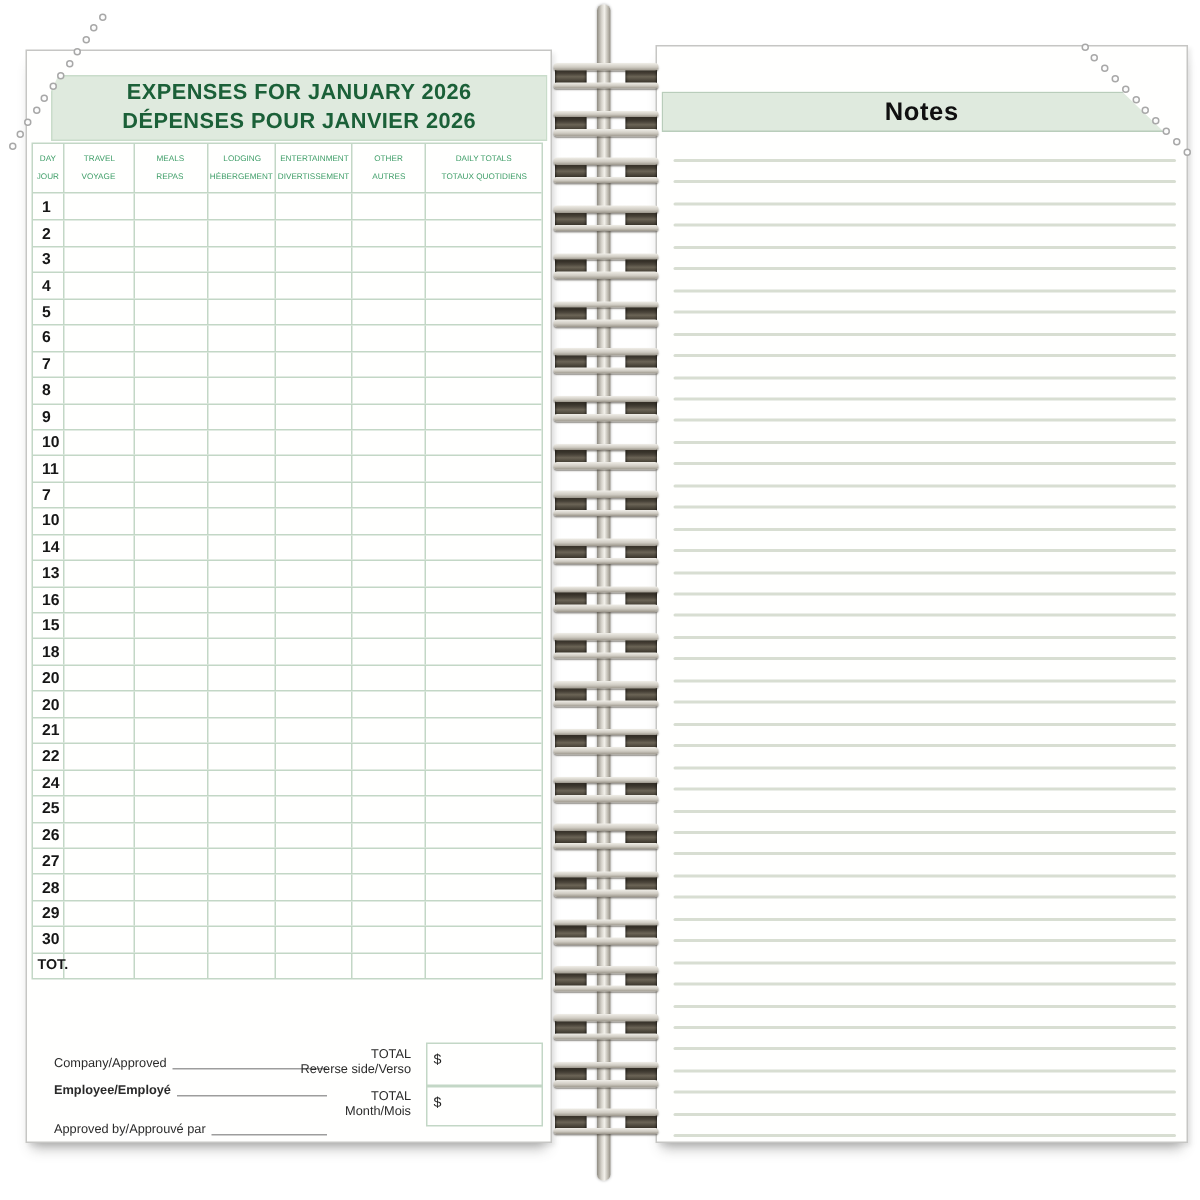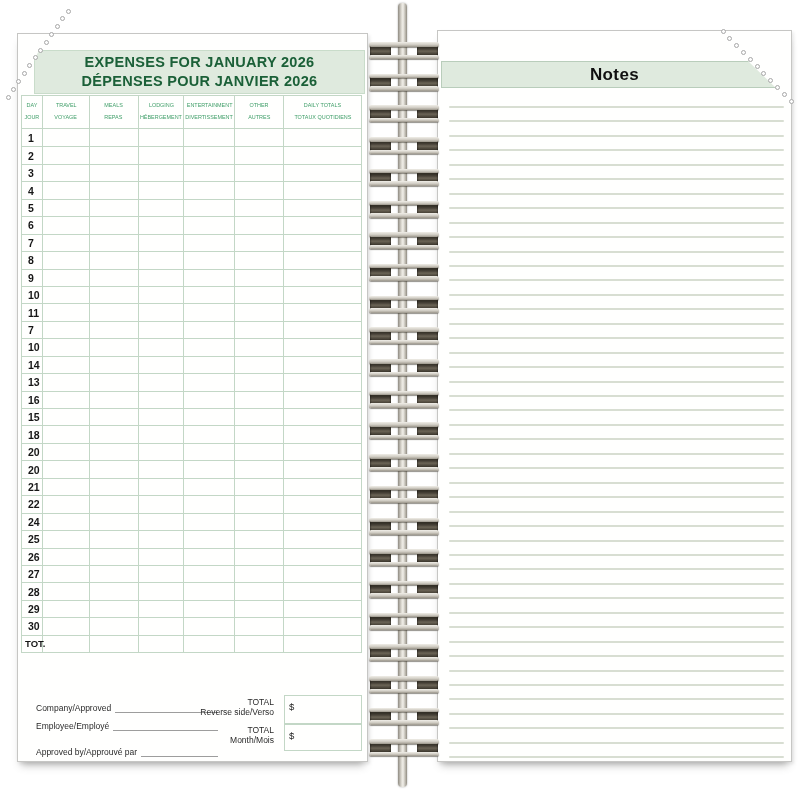--- a/index.html
+++ b/index.html
@@ -419,21 +419,21 @@
           <div class="ecell c6"></div>
         </div>
       </div>
   </div>
 
   <div>
       <div class="sig-row" style="top: 666px;">
         <span class="sig-label">Company/Approved</span>
         <span class="sig-line"></span>
       </div>
-      <div class="sig-row" style="top: 684px;">
+      <div class="sig-row" style="top: 684px; font-weight: bold;">
         <span class="sig-label">Employee/Employé</span>
         <span class="sig-line"></span>
       </div>
       <div class="sig-row" style="top: 710px;">
         <span class="sig-label">Approved by/Approuvé par</span>
         <span class="sig-line"></span>
       </div>
     </div>
 
   <div class="total-label" style="left:146px;top:663px;">

